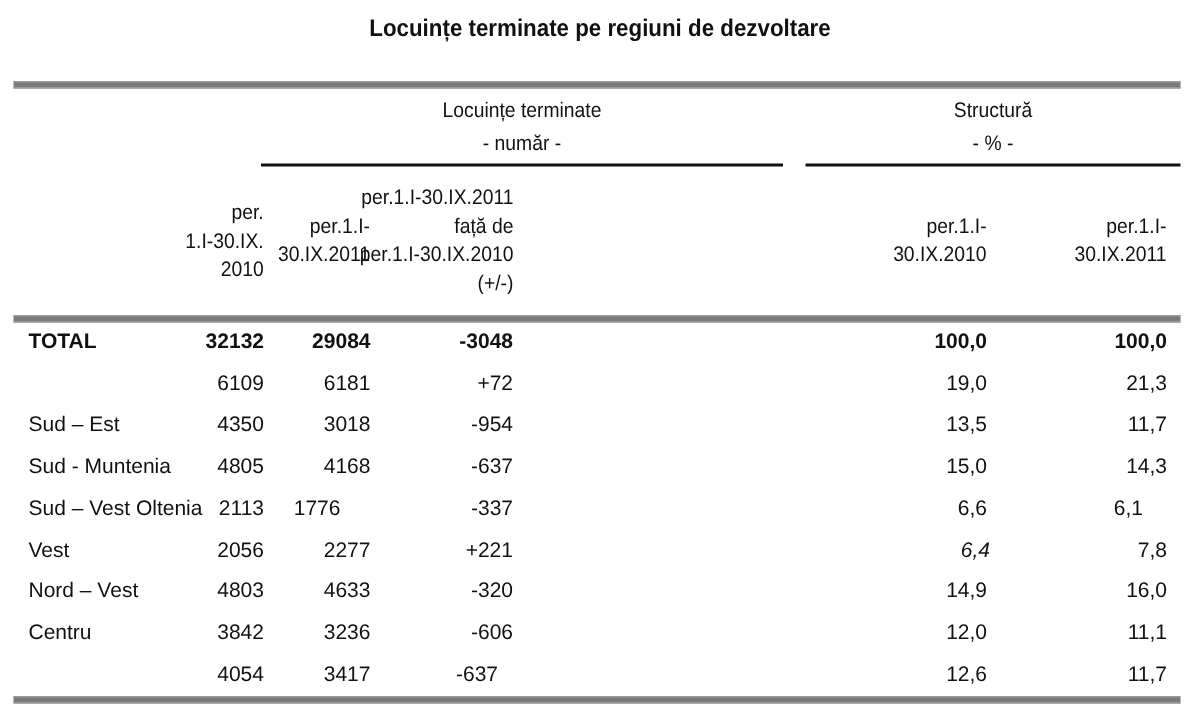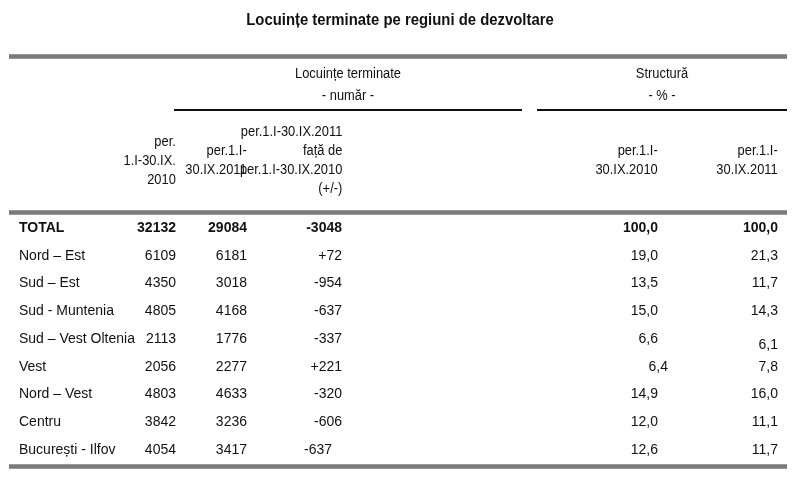--- a/index.html
+++ b/index.html
@@ -68,21 +68,20 @@
 <div id="rows">
     <div class="row bold" style="top: 214px;">
       <div class="cell c-name" style="">TOTAL</div>
       <div class="cell c-num" style="right:624px;">32132</div>
       <div class="cell c-num" style="right:553px;">29084</div>
       <div class="cell c-num" style="right:458px;">-3048</div>
       <div class="cell c-num" style="right:142px;">100,0</div>
       <div class="cell c-num" style="right:22px;">100,0</div>
     </div>
     <div class="row" style="top: 241.7px;">
-      <div class="cell c-name" style="">Nord – Est</div>
       <div class="cell c-num" style="right:624px;">6109</div>
       <div class="cell c-num" style="right:553px;">6181</div>
       <div class="cell c-num" style="right:458px;">+72</div>
       <div class="cell c-num" style="right:142px;">19,0</div>
       <div class="cell c-num" style="right:22px;">21,3</div>
     </div>
     <div class="row" style="top: 269.4px;">
       <div class="cell c-name" style="">Sud – Est</div>
       <div class="cell c-num" style="right:624px;">4350</div>
       <div class="cell c-num" style="right:553px;">3018</div>
@@ -94,51 +93,50 @@
       <div class="cell c-name" style="">Sud - Muntenia</div>
       <div class="cell c-num" style="right:624px;">4805</div>
       <div class="cell c-num" style="right:553px;">4168</div>
       <div class="cell c-num" style="right:458px;">-637</div>
       <div class="cell c-num" style="right:142px;">15,0</div>
       <div class="cell c-num" style="right:22px;">14,3</div>
     </div>
     <div class="row" style="top: 324.8px;">
       <div class="cell c-name" style="">Sud – Vest Oltenia</div>
       <div class="cell c-num" style="right:624px;">2113</div>
-      <div class="cell c-num" style="right:553px;margin-left:16px;">1776</div>
+      <div class="cell c-num" style="right:573px;margin-left:16px;">1776</div>
       <div class="cell c-num" style="right:458px;">-337</div>
       <div class="cell c-num" style="right:142px;">6,6</div>
-      <div class="cell c-num" style="right:22px;margin-top:6px;">6,1</div>
+      <div class="cell c-num" style="right:38px;">6,1</div>
     </div>
     <div class="row" style="top: 352.5px;">
       <div class="cell c-name" style="">Vest</div>
       <div class="cell c-num" style="right:624px;">2056</div>
       <div class="cell c-num" style="right:553px;margin-left:28px;">2277</div>
       <div class="cell c-num" style="right:458px;">+221</div>
-      <div class="cell c-num" style="right:132px;">6,4</div>
+      <div class="cell c-num" style="right:140px;font-style:italic;">6,4</div>
       <div class="cell c-num" style="right:22px;">7,8</div>
     </div>
     <div class="row" style="top: 380.2px;">
       <div class="cell c-name" style="">Nord – Vest</div>
       <div class="cell c-num" style="right:624px;">4803</div>
       <div class="cell c-num" style="right:553px;">4633</div>
       <div class="cell c-num" style="right:458px;">-320</div>
       <div class="cell c-num" style="right:142px;">14,9</div>
       <div class="cell c-num" style="right:22px;">16,0</div>
     </div>
     <div class="row" style="top: 407.9px;">
       <div class="cell c-name" style="">Centru</div>
       <div class="cell c-num" style="right:624px;">3842</div>
       <div class="cell c-num" style="right:553px;">3236</div>
       <div class="cell c-num" style="right:458px;">-606</div>
       <div class="cell c-num" style="right:142px;">12,0</div>
       <div class="cell c-num" style="right:22px;">11,1</div>
     </div>
     <div class="row" style="top: 435.6px;">
-      <div class="cell c-name" style="">București - Ilfov</div>
       <div class="cell c-num" style="right:624px;">4054</div>
       <div class="cell c-num" style="right:553px;">3417</div>
       <div class="cell c-num" style="right:468px;">-637</div>
       <div class="cell c-num" style="right:142px;">12,6</div>
       <div class="cell c-num" style="right:22px;">11,7</div>
     </div>
   </div>
 
 <div class="hline-double" style="left:9px; width:778px; top:464px;"></div>
 

